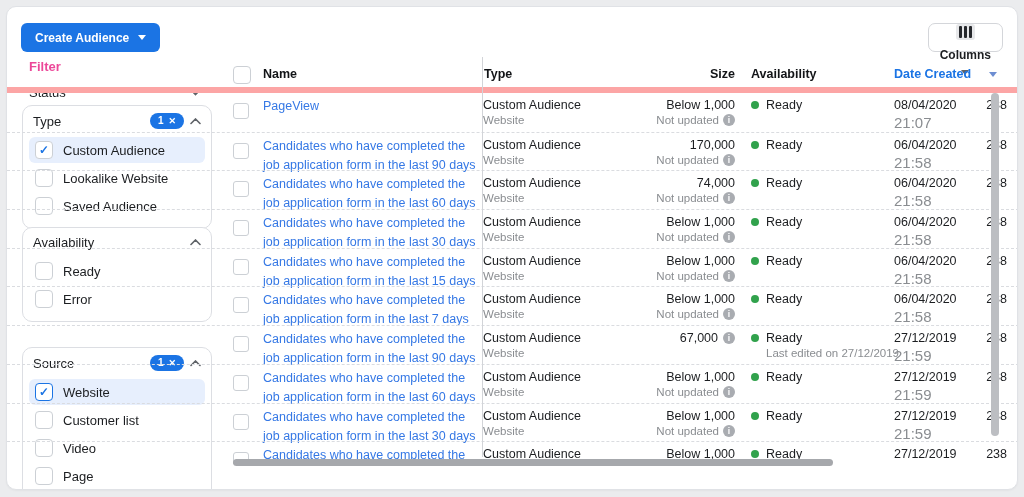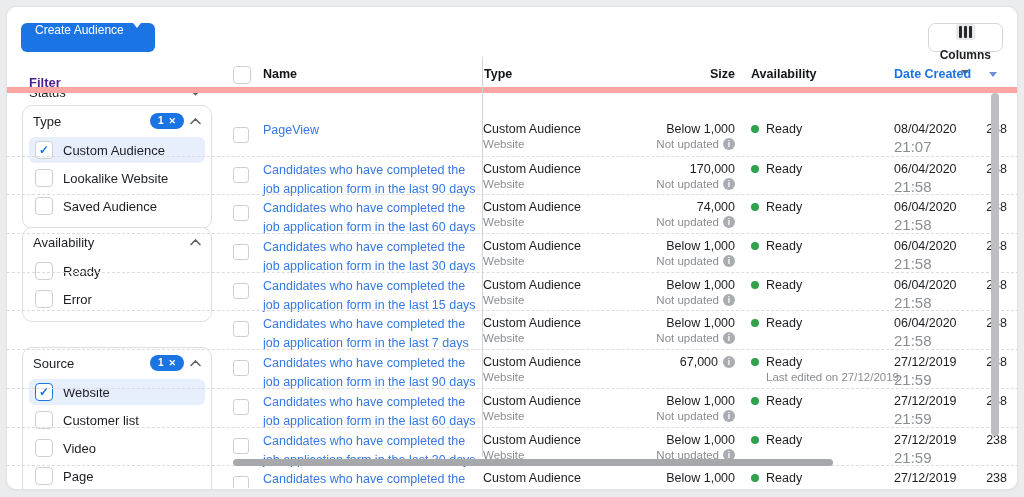--- a/index.html
+++ b/index.html
@@ -14,43 +14,43 @@
   .card {
     position:absolute; left:6px; top:6px; width:1012px; height:484px;
     background:#fff; border:1px solid #e0e2e6; border-radius:10px;
     box-shadow:0 1px 2px rgba(0,0,0,.04);
     overflow:hidden;
   }
 
   
   .btn-create {
     position:absolute; left:14px; top:16px; height:29px;
-    display:inline-flex; gap:9px;
+    display:inline-flex; align-items:center; gap:9px;
     background:#1b74e4; color:#fff; border:none; border-radius:6px;
-    padding:0 14px; font-size:12px; font-weight:400; cursor:pointer;
+    padding:0 14px; font-size:12px; font-weight:700; cursor:pointer;
     font-family:inherit;
   }
   .btn-columns {
     position:absolute; right:14px; top:16px; height:29px;
     display:inline-flex; align-items:center; gap:8px;
     background:#fff; border:1px solid #d4d6da; border-radius:7px;
     padding:0 11px; font-size:12px; font-weight:700; color:#1c1e21;
     cursor:pointer; font-family:inherit;flex-direction:column;
   }
   .columns-icon { display:inline-flex; gap:2px; background:#e7e8ea; border-radius:3px; padding:2px 3px; }
   .columns-icon i { display:block; width:3px; height:12px; background:#26282c; border-radius:1px; }
   .caret-down {
     display:inline-block; width:0; height:0;
     border-left:4px solid transparent; border-right:4px solid transparent;
     border-top:5px solid currentColor;
   }
   .btn-columns .caret-down { color:#5f6368; }
 
   
-  .filter-title { position:absolute; left:22px; top:52px; font-size:13px; font-weight:700; color:#4c1d95;margin-top:16px; }
+  .filter-title { position:absolute; left:22px; top:52px; font-size:13px; font-weight:700; color:#ec4899; }
   .status-row {
     position:absolute; left:22px; top:78px; width:172px;
     display:flex; align-items:center; justify-content:space-between;
     font-size:13px; color:#1c1e21; cursor:pointer;
   }
   .chev { color:#5f6368; flex:0 0 auto; }
   .fsection {
     position:absolute; left:15px; width:190px;
     border:1px solid #dcdee3; border-radius:10px; background:#fff;
     padding-bottom:7px; overflow:hidden;
@@ -87,21 +87,21 @@
   .thead { position:absolute; left:0; top:50px; width:1012px; height:36px; border-bottom:6px solid #fca5a5; }
   .thead .h { position:absolute; top:10px; font-size:12.5px; font-weight:700; color:#121417; }
   .h-name { left:256px; }
   .h-type { left:477px; }
   .h-size { right:284px; }
   .h-avail { left:744px; }
   .h-date { left:887px; color:#1b74e4 !important; display:flex; align-items:center; gap:18px; cursor:pointer; }
   .h-date .caret-down { color:#6d8ed2; }
   .th-cb { position:absolute; left:226px; top:9px; }
 
-  .rows { position:absolute; left:0; top:86px; width:1012px; height:371px; overflow:hidden;margin-top:24px; }
+  .rows { position:absolute; left:0; top:86px; width:1012px; height:371px; overflow:hidden; }
   .trow { position:relative; height:38.7px; }
   .trow + .trow { border-top:1px dashed #dadce0; }
   .row-cb { position:absolute; left:226px; top:10px; width:16px; height:16px; border-radius:3px; }
   .c-name {
     position:absolute; left:256px; top:4px; width:216px;
     font-size:12.5px; line-height:19px; color:#3578e5; cursor:pointer;
   }
   .c-type { position:absolute; left:476px; top:5px; font-size:12.5px; color:#1c1e21; }
   .c-type-sub { position:absolute; left:476px; top:21px; font-size:11.5px; color:#8a8d91; }
   .c-size { position:absolute; right:284px; top:5px; font-size:12.5px; color:#1c1e21; white-space:nowrap; }

